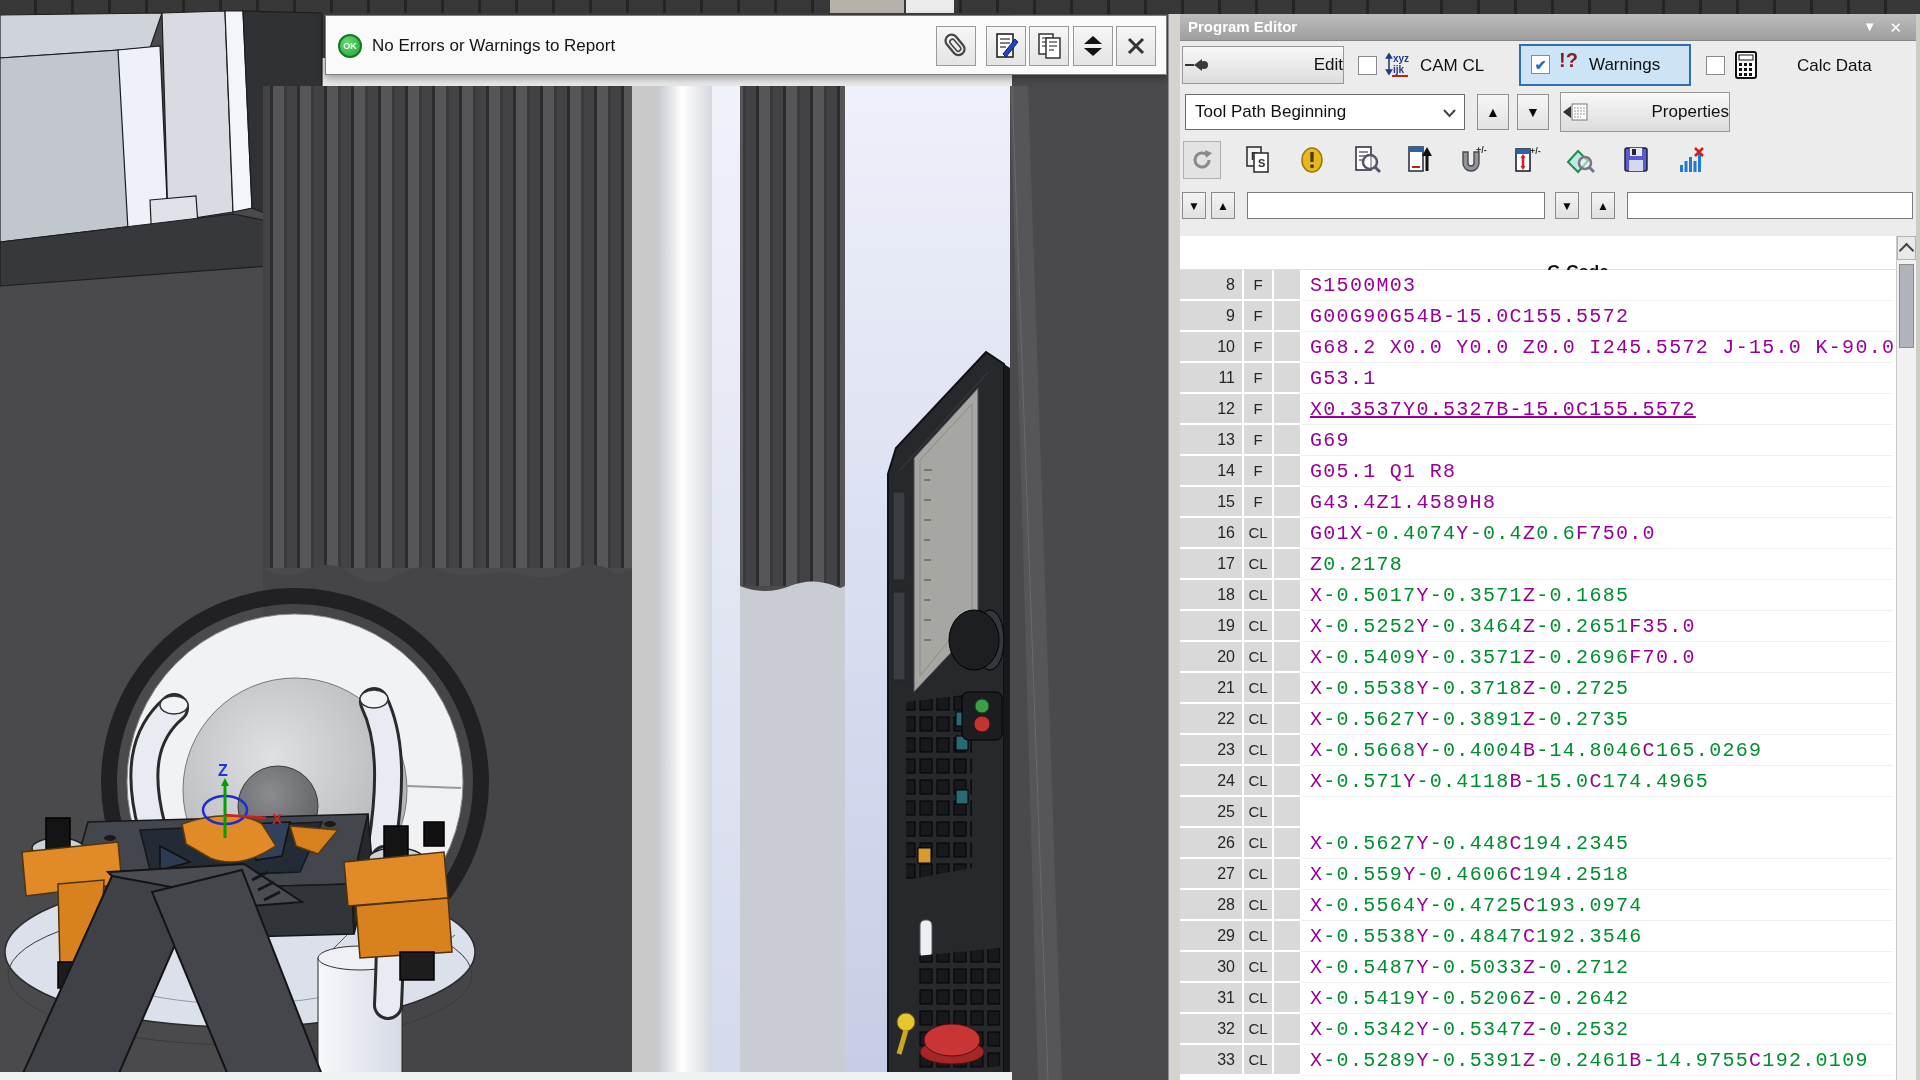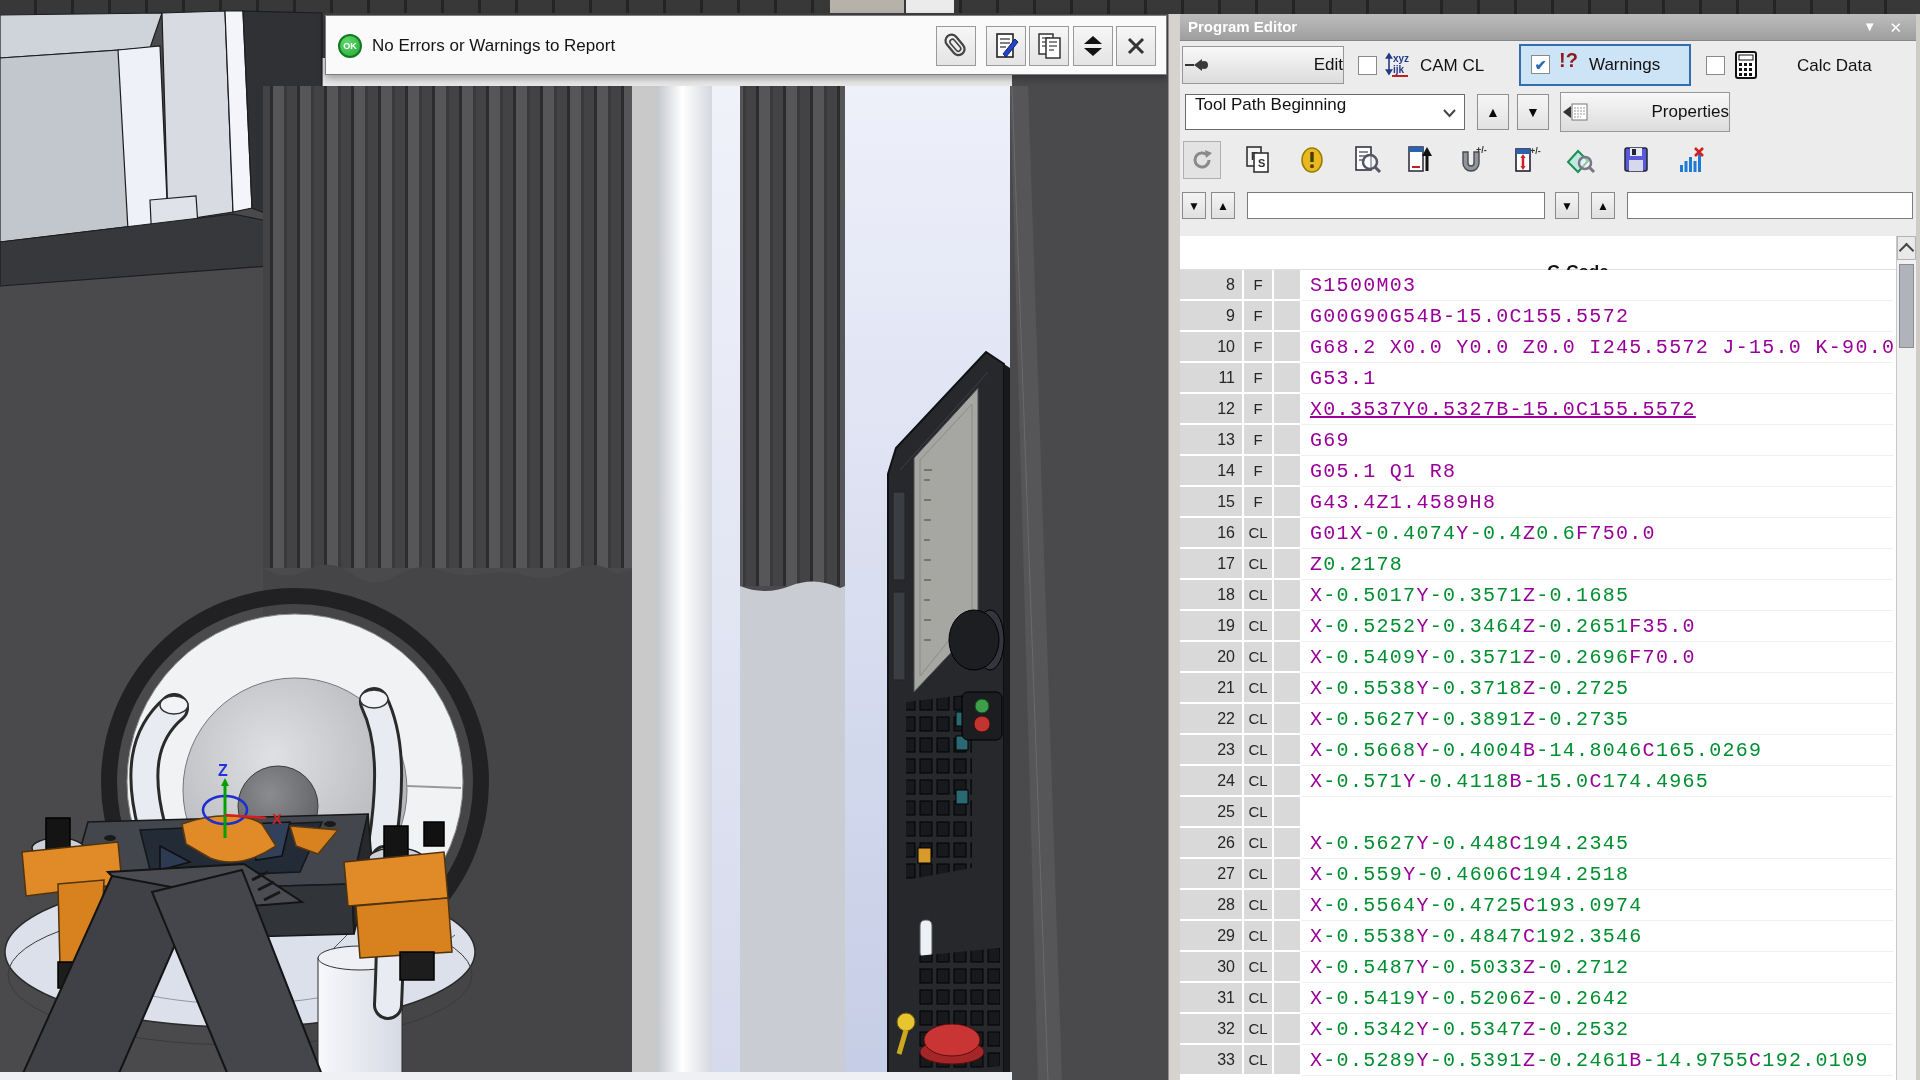--- a/index.html
+++ b/index.html
@@ -33,21 +33,21 @@
   #pbody{position:absolute;left:0;top:41px;width:736px;height:1039px;background:#ececec;}
   .btn3d{position:absolute;background:linear-gradient(#f8f8f8,#dcdcdc);border:1px solid #979797;
     box-sizing:border-box;display:flex;align-items:center;justify-content:space-between;font-size:17px;color:#111;}
   .chk{position:absolute;width:19px;height:19px;background:#fff;border:1px solid #8a8a8a;
     box-sizing:border-box;display:flex;align-items:center;justify-content:center;
     font-size:14px;color:#2b6cb5;font-weight:bold;line-height:1;}
   .lbl{position:absolute;font-size:17px;color:#111;}
   #warnbox{position:absolute;left:339px;top:44px;width:172px;height:42px;background:#cde3f6;
     border:2px solid #2f6fad;box-sizing:border-box;}
   #combo{position:absolute;left:5px;top:94px;width:280px;height:36px;background:#fff;
-    border:1px solid #6a6a6a;box-sizing:border-box;display:flex;}
+    border:1px solid #6a6a6a;box-sizing:border-box;display:flex;align-items:center;}
   #combo .v{margin-left:9px;font-size:17px;color:#111;}
   #combo svg{position:absolute;right:8px;top:14px;}
   .spin{position:absolute;width:32px;height:36px;background:linear-gradient(#f6f6f6,#e2e2e2);
     border:1px solid #8f8f8f;box-sizing:border-box;display:flex;align-items:center;justify-content:center;
     font-size:14px;color:#0a0a0a;}
   .tbico{position:absolute;top:140px;width:40px;height:40px;display:flex;align-items:center;justify-content:center;}
   .navbtn{position:absolute;top:192px;width:24px;height:27px;background:linear-gradient(#f4f4f4,#e0e0e0);
     border:1px solid #8a8a8a;box-sizing:border-box;display:flex;align-items:center;justify-content:center;
     font-size:12px;color:#0a0a0a;}
   .navinp{position:absolute;top:192px;height:27px;background:#fff;border:1px solid #7a7a7a;

